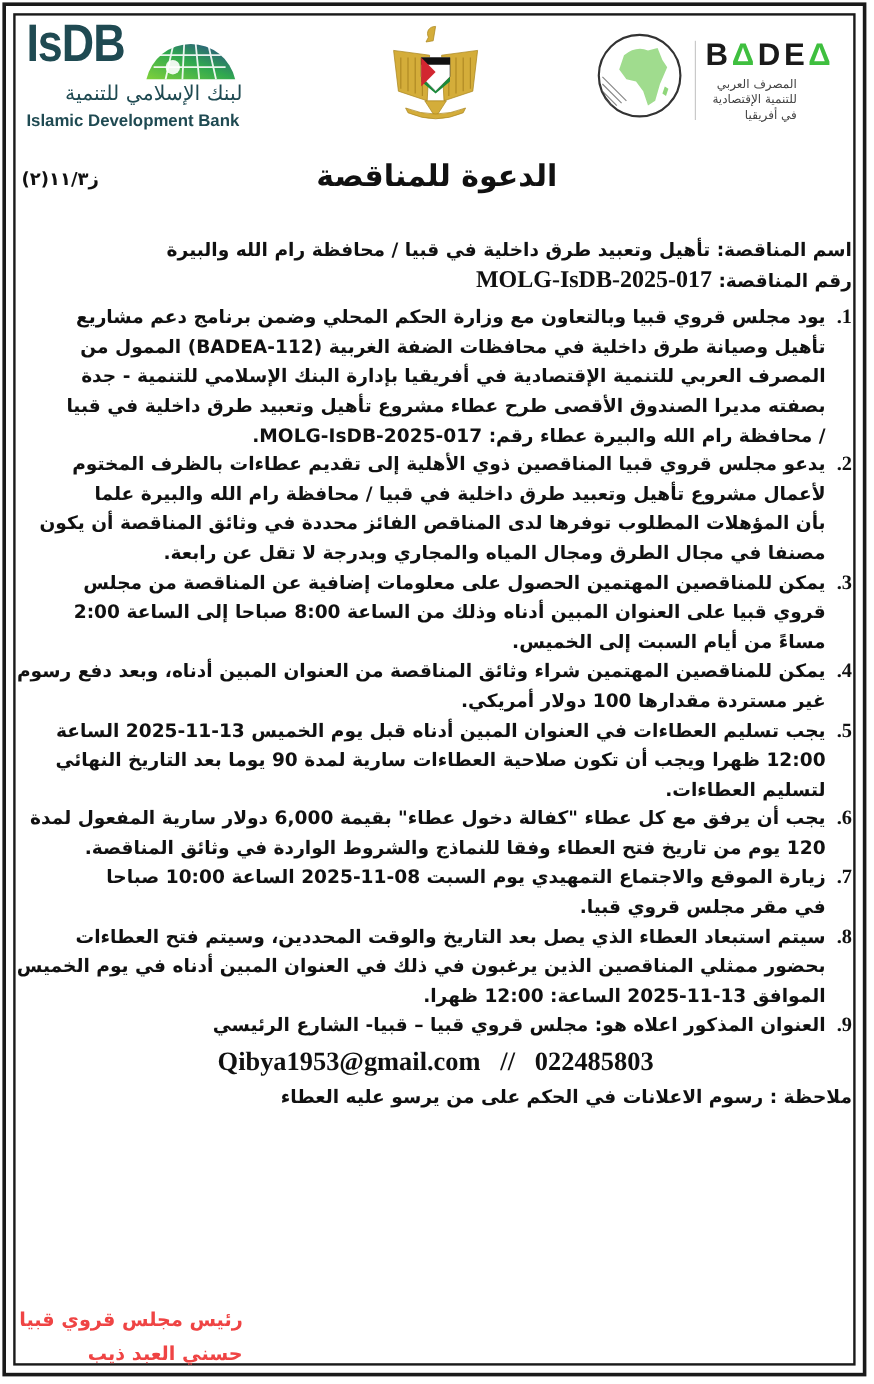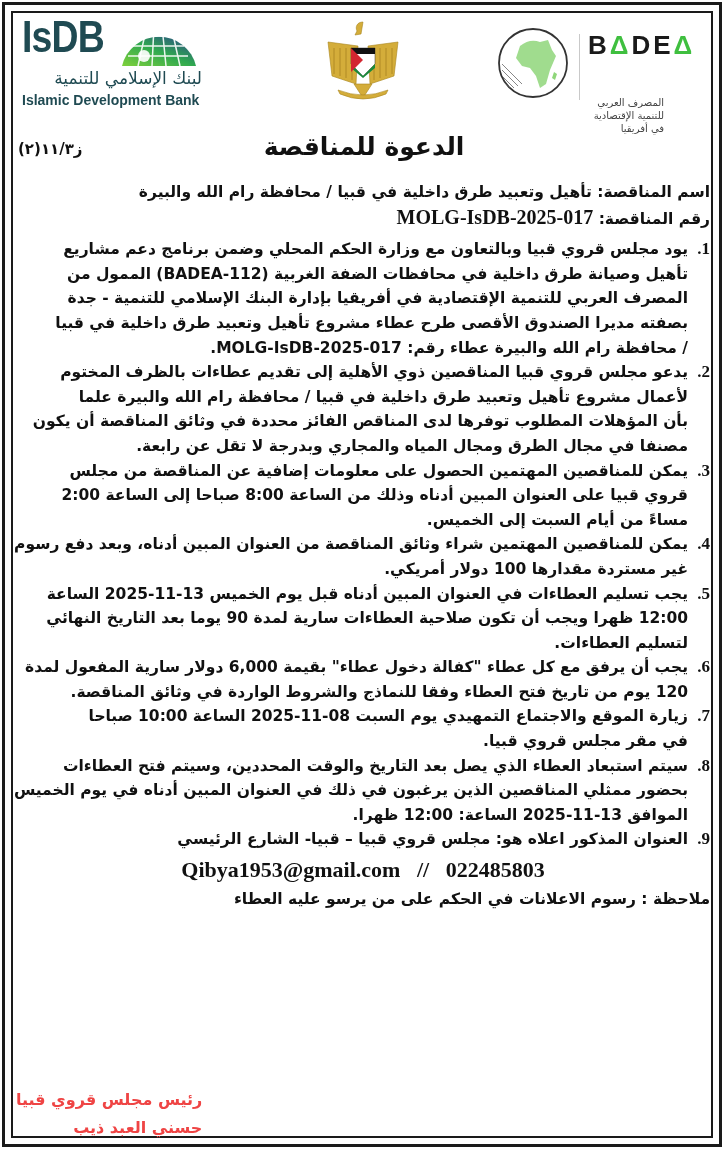--- a/index.html
+++ b/index.html
@@ -32,36 +32,36 @@
     .badea { position: absolute; left: 492px; top: 20px; width: 220px; height: 90px; }
     .badea-circle { position: absolute; left: 4px; top: 6px; }
     .badea-sep { position: absolute; left: 87px; top: 14px; width: 1px; height: 66px; background: #c9c9c9; }
     .badea-word {
       position: absolute; left: 96px; top: 10px; font-family: "Liberation Sans", sans-serif;
       font-weight: bold; font-size: 26px; color: #1a1a1a; letter-spacing: 3px;
     }
     .badea-word .tri { color: #3fbf3f; }
     .badea-ar {
       position: absolute; left: 96px; top: 44px; font-family: "DejaVu Sans", sans-serif;
-      font-size: 10px; color: #444; direction: rtl; text-align: right; width: 76px; line-height: 13px; margin-top: 32px;
+      font-size: 10px; color: #444; direction: rtl; text-align: right; width: 76px; line-height: 13px;
     }
 
     .title-row { position: absolute; top: 132px; left: 0; width: 100%; height: 40px; }
     .title {
       position: absolute; left: 0; width: 100%; top: 0; text-align: center;
       font-family: "DejaVu Sans", sans-serif; font-weight: bold; font-size: 25px; color: #111;
       direction: rtl;
     }
     .ref-code {
       position: absolute; left: 18px; top: 8px; font-family: "DejaVu Sans", sans-serif;
       font-weight: bold; font-size: 15px; color: #111; direction: rtl;
     }
 
     .body-text {
-      position: absolute; left: 16px; right: 18px; top: 180px;
+      position: absolute; left: 16px; right: 18px; top: 196px;
       font-family: "DejaVu Sans", sans-serif; font-weight: bold; color: #111;
       direction: rtl; text-align: justify; font-size: 15.5px; line-height: 24.6px;
     }
     .line { display: block; white-space: nowrap; }
     .tender-name, .tender-number { display: block; text-align: right; }
     .tender-number { margin-bottom: 6px; }
     .tender-number .latin { font-family: "Liberation Serif", serif; font-size: 20px; font-weight: bold; }
     ol.items { list-style: none; margin: 0; padding: 0; }
     ol.items li { position: relative; padding-right: 22px; text-align: justify; }
     ol.items li .num {

